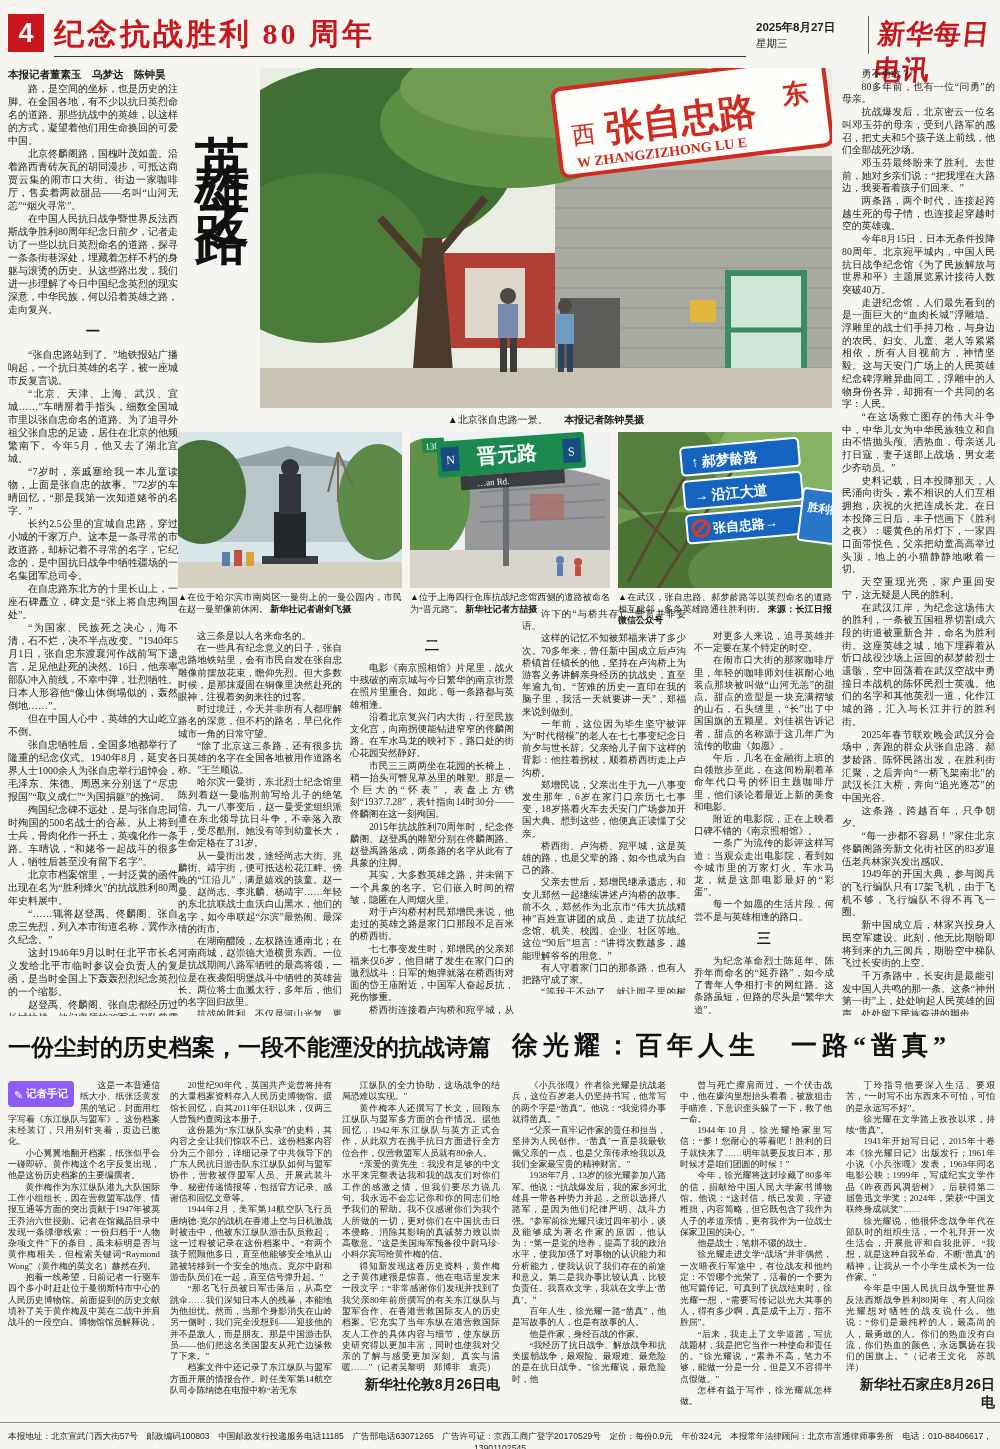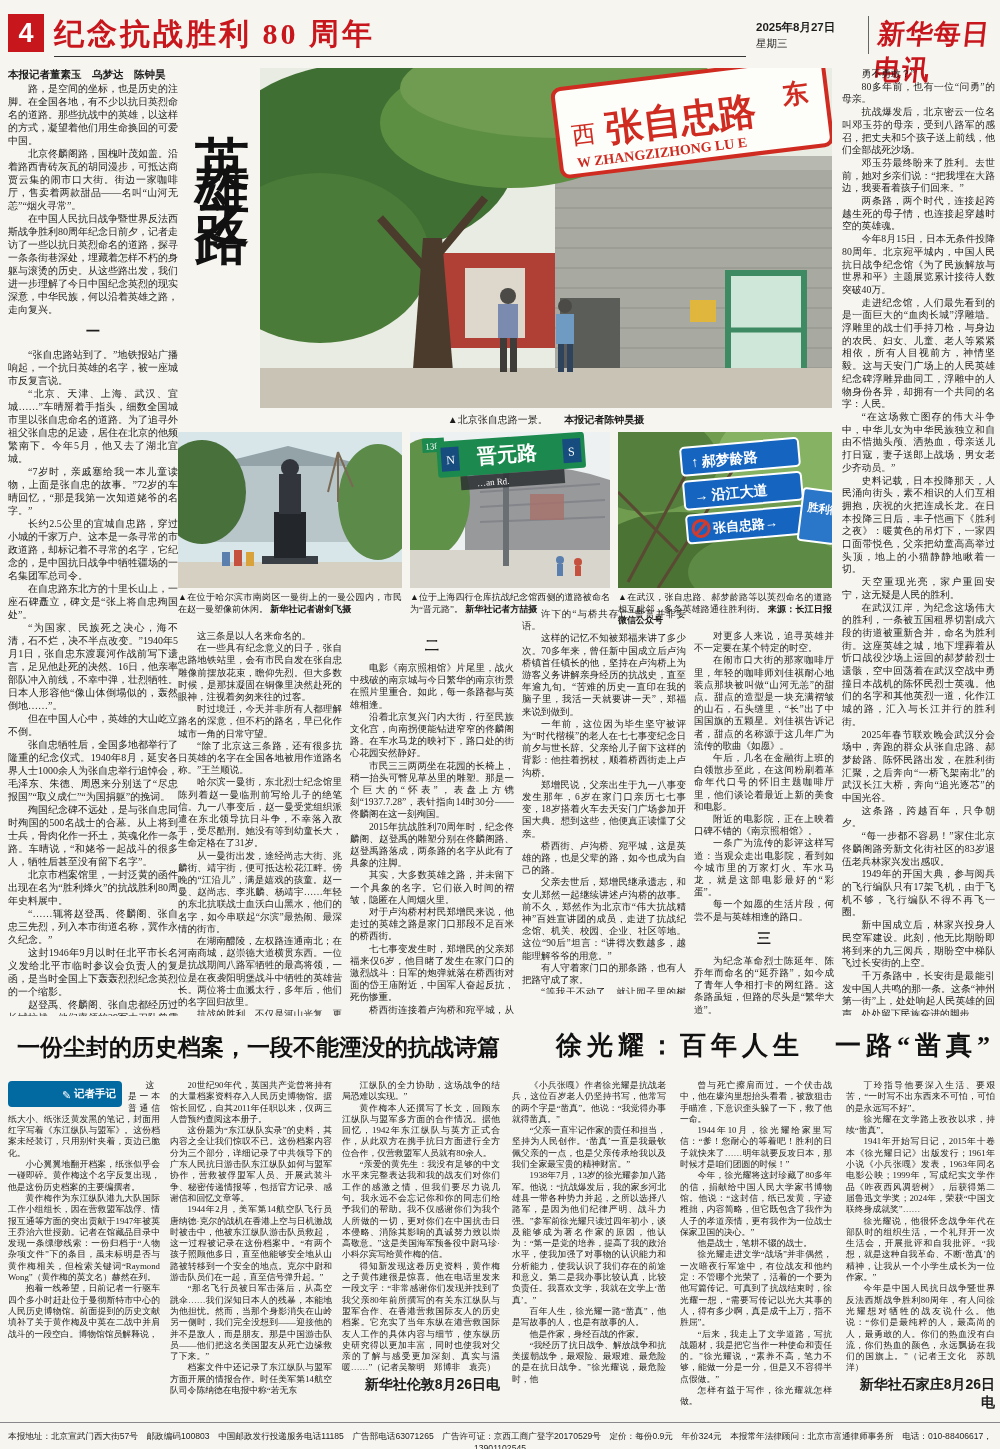--- a/index.html
+++ b/index.html
@@ -26,26 +26,26 @@
   .sec-marker{text-align:center;font-weight:bold;font-size:14px;margin:7px 0;text-indent:0;}
   .headline-v{position:absolute;left:178px;top:92px;width:80px;height:345px;
               writing-mode:vertical-rl;font-size:54px;font-weight:800;letter-spacing:26px;color:#111;}
   .photo{position:absolute;overflow:hidden;background:#ccc;}
   .photo svg{display:block;width:100%;height:100%;}
   .cap{position:absolute;font-size:9px;line-height:11.5px;text-align:justify;}
   .cap .credit{font-weight:bold;font-family:"Liberation Sans",sans-serif;}
   .cap1{text-align:center;font-size:10px;}
   .cap1 .credit{margin-left:14px;}
   
-  .art-title{position:absolute;text-align:right;font-weight:bold;color:#111;font-family:Liberation Serif, serif;}
+  .art-title{position:absolute;text-align:left;font-weight:bold;color:#111;font-family:Liberation Serif, serif;}
   .lt{left:8px;top:1032px;width:492px;font-size:23px;}
   .rt{left:512px;top:1028px;width:483px;font-size:26px;letter-spacing:5px;}
   .bot p{font-size:8.8px;line-height:11.3px;text-align:justify;text-indent:2em;margin:0;}
-  .badge{float:left;width:66px;height:26px;background:#0369a1;border-radius:4px;margin:1px 6px 3px 0;
-         display:flex;align-items:center;justify-content:center;color:#fff;font-family:"Liberation Sans",sans-serif;padding-left:48px;}
+  .badge{float:left;width:66px;height:26px;background:#8b5cf6;border-radius:4px;margin:1px 6px 3px 0;
+         display:flex;align-items:center;justify-content:center;color:#fff;font-family:"Liberation Sans",sans-serif;}
   .badge .pen::before{content:"\270E";font-size:11px;margin-right:3px;}
   .badge .lbl{font-size:10.5px;font-weight:bold;}
   .dateline{font-size:14px;font-weight:bold;text-align:right;margin-top:2px;font-family:"Liberation Sans",sans-serif;}
   
   .footer{position:absolute;left:0;top:1422px;width:1000px;border-top:1px solid #888;}
   .footer .ftext{margin-top:8px;text-align:center;font-size:8.6px;color:#222;font-family:"Liberation Sans",sans-serif;}
 </style>
 </head>
 <body>
 

